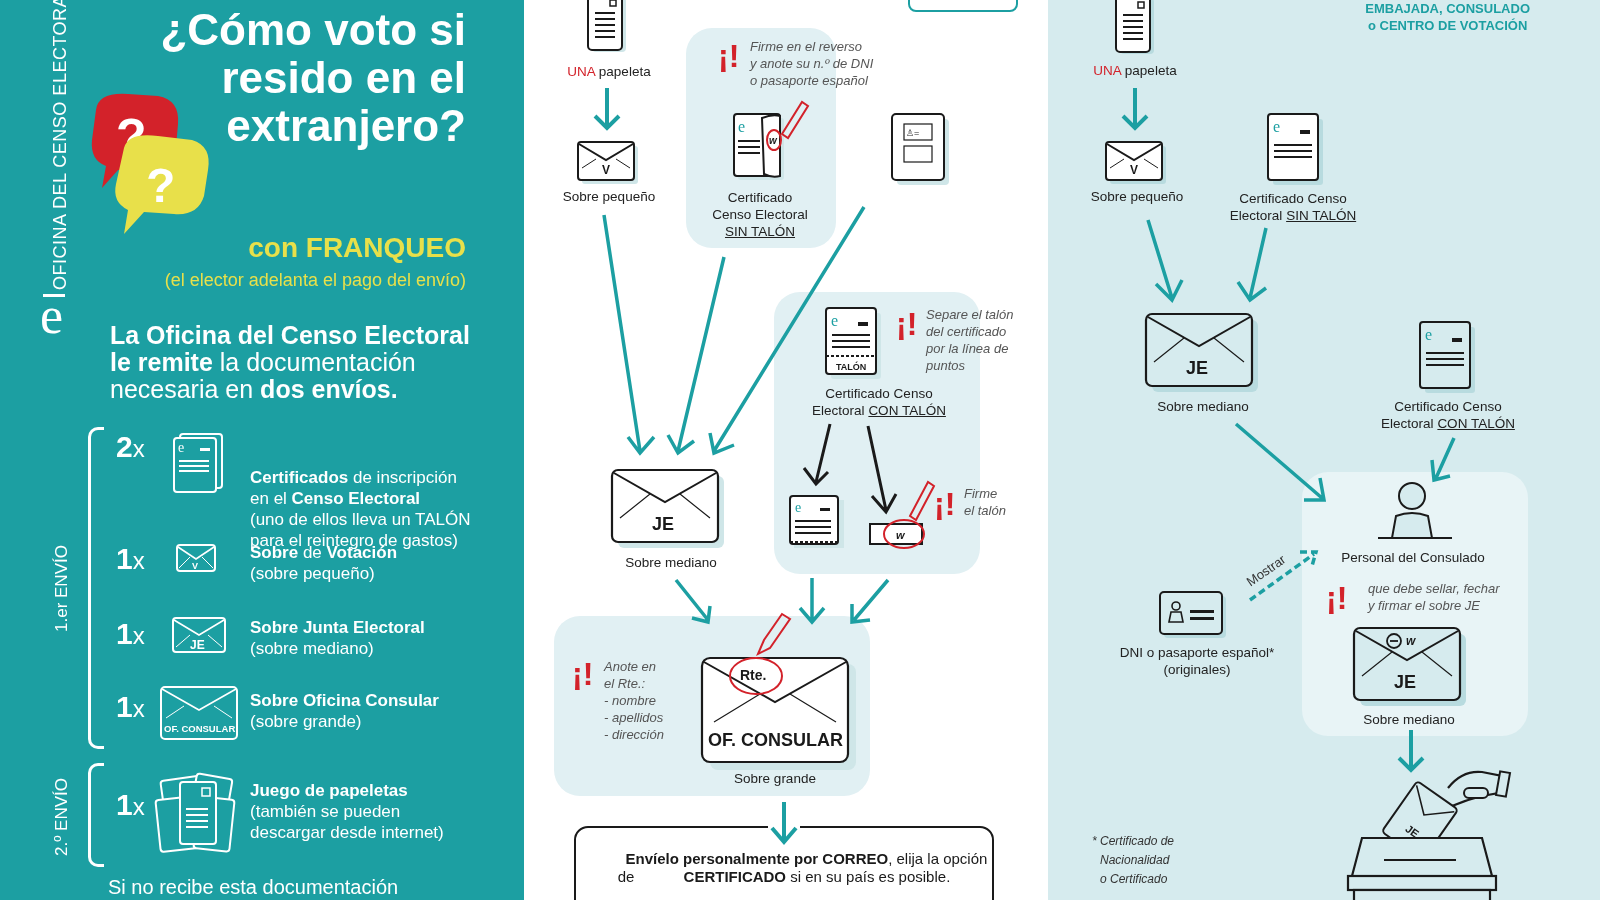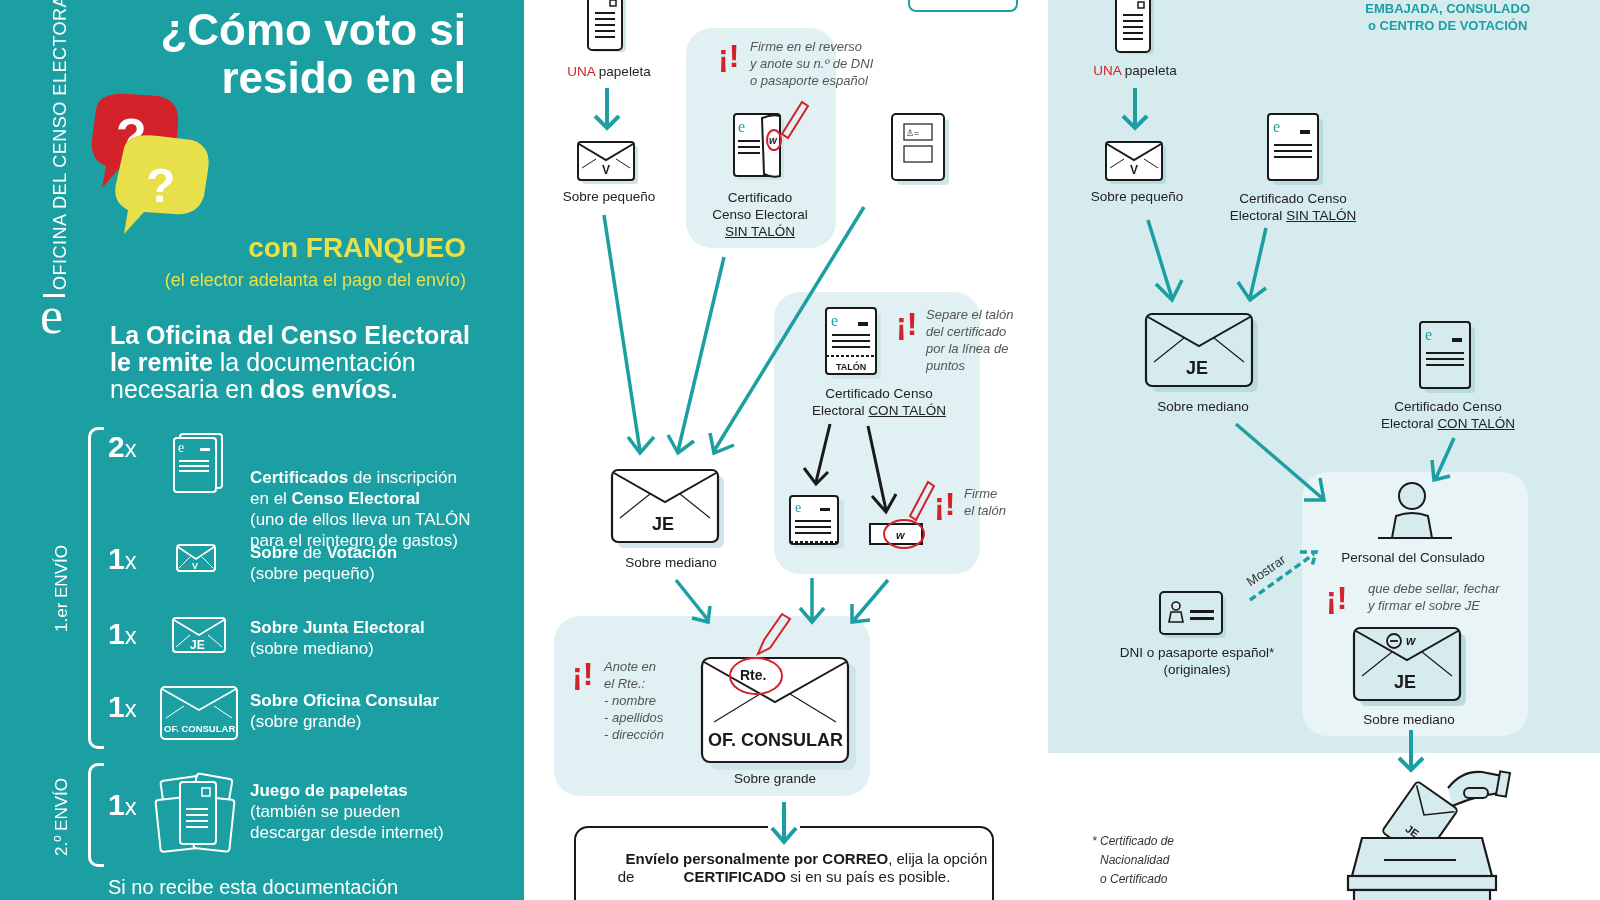--- a/index.html
+++ b/index.html
@@ -12,21 +12,21 @@
   .logo-e { position: absolute; left: 40px; top: 290px; font-family: "Liberation Serif", serif; font-size: 52px; color: #fff; line-height: 1; }
   .logo-e:before { content: ""; position: absolute; left: 3px; top: 4px; width: 22px; height: 3px; background: #fff; }
   .title { position: absolute; right: 58px; top: 6px; text-align: right; font-weight: bold; font-size: 44px; line-height: 48px; }
   .bubbles { position: absolute; left: 88px; top: 92px; width: 130px; height: 150px; }
   .subtitle1 { position: absolute; right: 58px; top: 196px; font-weight: bold; font-size: 28px; text-align: right; }
   .subtitle2 { position: absolute; right: 58px; top: 232px; font-weight: bold; font-size: 28px; color: #e8e04a; text-align: right; }
   .subtitle3 { position: absolute; right: 58px; top: 270px; font-size: 18px; color: #e8e04a; text-align: right; }
   .intro { position: absolute; left: 110px; top: 322px; font-size: 25px; line-height: 27px; }
   .intro b { font-weight: bold; }
   .item { position: absolute; left: 0; width: 524px; }
-  .qty { position: absolute; left: 108px; font-size: 30px; font-weight: bold; }
+  .qty { position: absolute; left: 116px; font-size: 30px; font-weight: bold; }
   .qty small { font-size: 24px; font-weight: normal; }
   .item-icon { position: absolute; left: 158px; }
   .item-text { position: absolute; left: 250px; font-size: 17px; line-height: 21px; }
   .item-text b { font-weight: bold; }
   .brace { position: absolute; border: 3px solid #fff; border-right: none; border-radius: 10px 0 0 10px; }
   .envio-label { position: absolute; transform-origin: left top; transform: rotate(-90deg); font-size: 17px; white-space: nowrap; }
   .bottom-cut { position: absolute; left: 108px; top: 876px; font-size: 20px; white-space: nowrap; }
 
   
   .mid { position: absolute; left: 524px; top: 0; width: 524px; height: 900px; background: #ffffff; }
@@ -35,38 +35,39 @@
   .caption u { text-decoration: underline; }
   .note { position: absolute; font-size: 13px; font-style: italic; color: #555; line-height: 17px; }
   .excl { position: absolute; color: #d3222a; font-weight: bold; font-size: 32px; line-height: 1; }
   .red { color: #d3222a; }
   .final-box { position: absolute; left: 50px; top: 826px; width: 420px; height: 90px; border: 2.5px solid #1a1a1a; border-radius: 14px; background: #fff; }
   .final-text { position: absolute; left: 0; right: 0; top: 22px; text-align: center; font-size: 15px; line-height: 18px; color: #1a1a1a; }
   .final-text b { font-weight: bold; margin-left: 45px; }
   .top-btn { position: absolute; left: 384px; top: -10px; width: 110px; height: 22px; border: 2.5px solid #1c9fa2; border-radius: 8px; }
 
   
-  .right { position: absolute; left: 1048px; top: 0; width: 552px; height: 753px; background: #d6ebee; }
+  .right { position: absolute; left: 1048px; top: 0; width: 552px; height: 900px; background: #d6ebee; }
   .right-head { position: absolute; right: 70px; top: 0; color: #1c9fa2; font-weight: bold; font-size: 13px; text-align: center; line-height: 17px; }
   .hl2 { position: absolute; background: #e8f4f6; border-radius: 26px; }
   .footnote { position: absolute; left: 44px; top: 832px; font-size: 12px; font-style: italic; color: #333; line-height: 19px; }
   svg { position: absolute; overflow: visible; }
 </style>
 </head>
 <body>
 
 <div class="page">
 
   <div class="left">
     <div class="vert-org">OFICINA DEL CENSO ELECTORAL</div>
     <div class="logo-e">e</div>
 
     <div class="title">
       <div>¿Cómo voto si</div>
       <div>resido en el</div>
+      <div>extranjero?</div>
     </div>
 
     <svg class="bubbles" width="130" height="150" viewBox="0 0 130 150">
       <path d="M8 18 Q10 0 40 2 L70 4 Q92 8 90 32 L88 55 Q85 75 60 76 L30 78 L14 96 L18 74 Q2 68 4 48 Z" fill="#d3222a"></path>
       <text x="28" y="62" font-family="Liberation Sans, sans-serif" font-weight="bold" font-size="50" fill="#fff">?</text>
       <path d="M36 56 Q40 40 70 44 L104 48 Q124 54 120 78 L116 104 Q110 124 86 122 L56 120 L36 142 L40 118 Q24 110 28 92 Z" fill="#e8e04a"></path>
       <text x="58" y="110" font-family="Liberation Sans, sans-serif" font-weight="bold" font-size="48" fill="#fff">?</text>
     </svg>
 
     <div class="subtitle2">con FRANQUEO</div>

